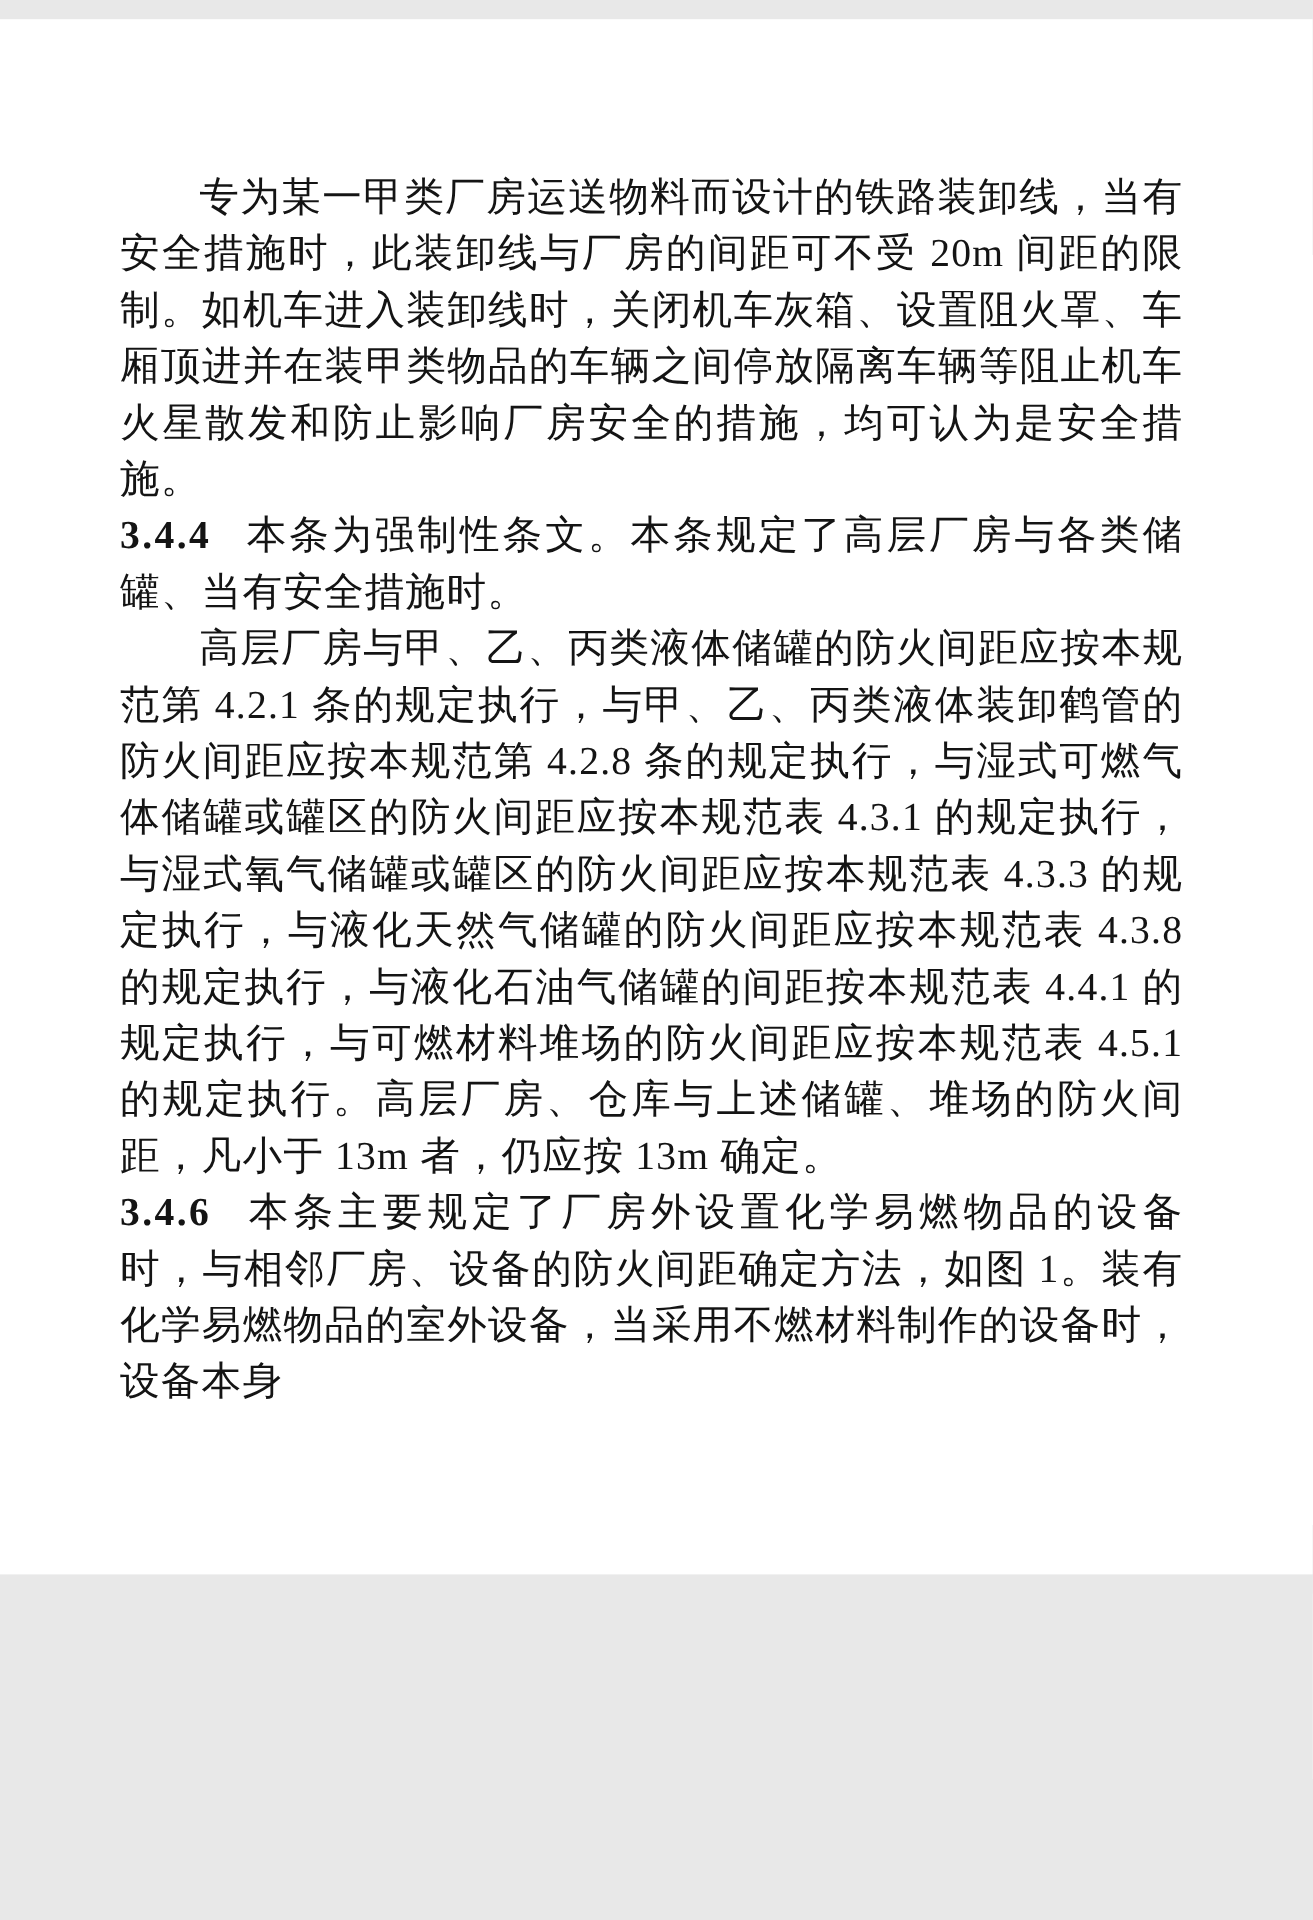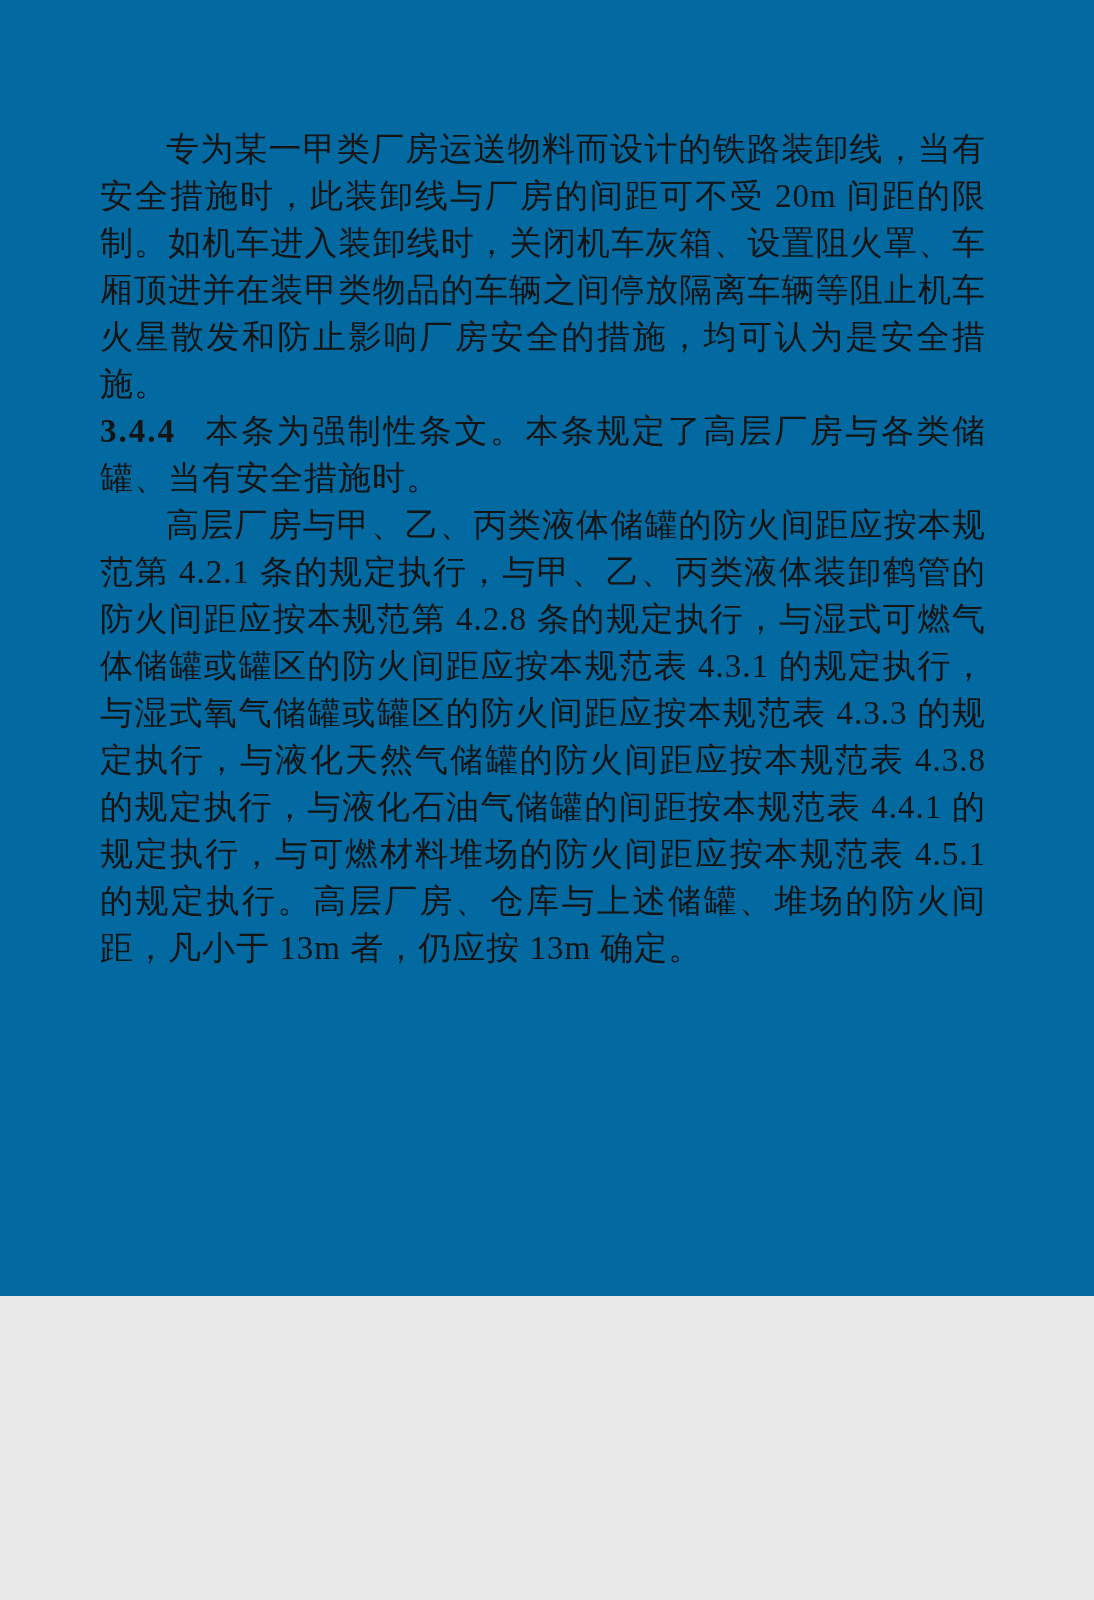--- a/index.html
+++ b/index.html
@@ -4,22 +4,22 @@
 <style>
   html, body {
     margin: 0;
     padding: 0;
     background: #e8e8e8;
   }
   .page {
     position: relative;
     width: 1094px;
     height: 1296px;
-    margin: 0 auto;
-    background: #0369a1;
+    margin: 16px auto;
+    background: #ffffff;
     color: #141414;
     font-family: "Liberation Serif", "DejaVu Serif", serif;
     overflow: hidden;
   }
   .content {
     position: absolute;
     top: 126px;
     left: 100px;
     width: 886px;
     font-size: 33px;
@@ -62,17 +62,18 @@
   <div class="content">
 
     <p class="para indent">专为某一甲类厂房运送物料而设计的铁路装卸线，当有安全措施时，此装卸线与厂房的间距可不受 20m 间距的限制。如机车进入装卸线时，关闭机车灰箱、设置阻火罩、车厢顶进并在装甲类物品的车辆之间停放隔离车辆等阻止机车火星散发和防止影响厂房安全的措施，均可认为是安全措施。</p>
 
 
     <p class="para"><span class="sec-num">3.4.4</span><span>本条为强制性条文。本条规定了高层厂房与各类储罐、当有安全措施时。</span></p>
 
     <p class="para indent">高层厂房与甲、乙、丙类液体储罐的防火间距应按本规范第 4.2.1 条的规定执行，与甲、乙、丙类液体装卸鹤管的防火间距应按本规范第 4.2.8 条的规定执行，与湿式可燃气体储罐或罐区的防火间距应按本规范表 4.3.1 的规定执行，与湿式氧气储罐或罐区的防火间距应按本规范表 4.3.3 的规定执行，与液化天然气储罐的防火间距应按本规范表 4.3.8 的规定执行，与液化石油气储罐的间距按本规范表 4.4.1 的规定执行，与可燃材料堆场的防火间距应按本规范表 4.5.1 的规定执行。高层厂房、仓库与上述储罐、堆场的防火间距，凡小于 13m 者，仍应按 13m 确定。</p>
 
 
+    <p class="para"><span class="sec-num">3.4.6</span><span>本条主要规定了厂房外设置化学易燃物品的设备时，与相邻厂房、设备的防火间距确定方法，如图 1。装有化学易燃物品的室外设备，当采用不燃材料制作的设备时，设备本身</span></p>
 
   </div>
 
   <div class="footer"><span class="dot">·</span><span>290</span><span class="dot">·</span></div>
 </div>
 
 </body></html>

